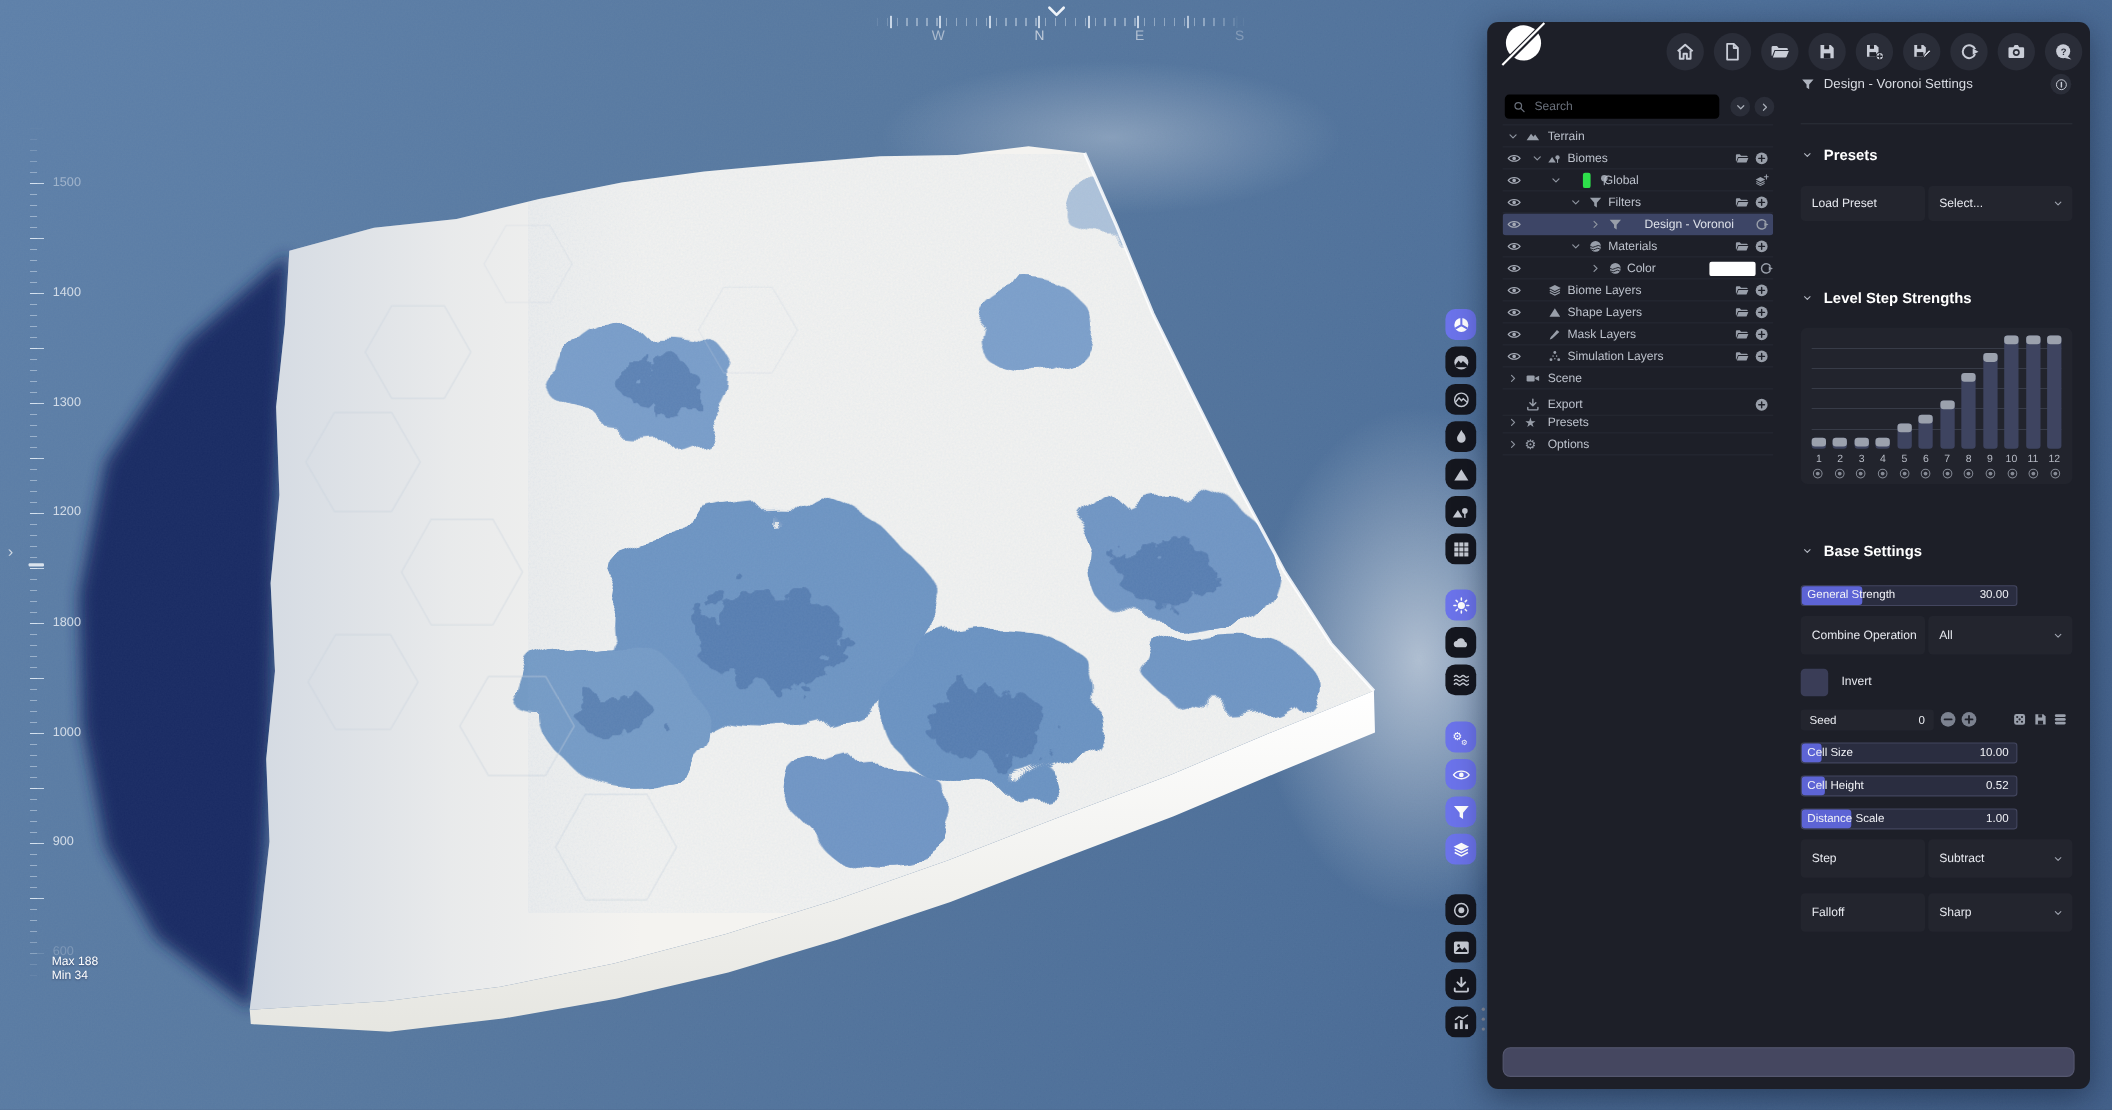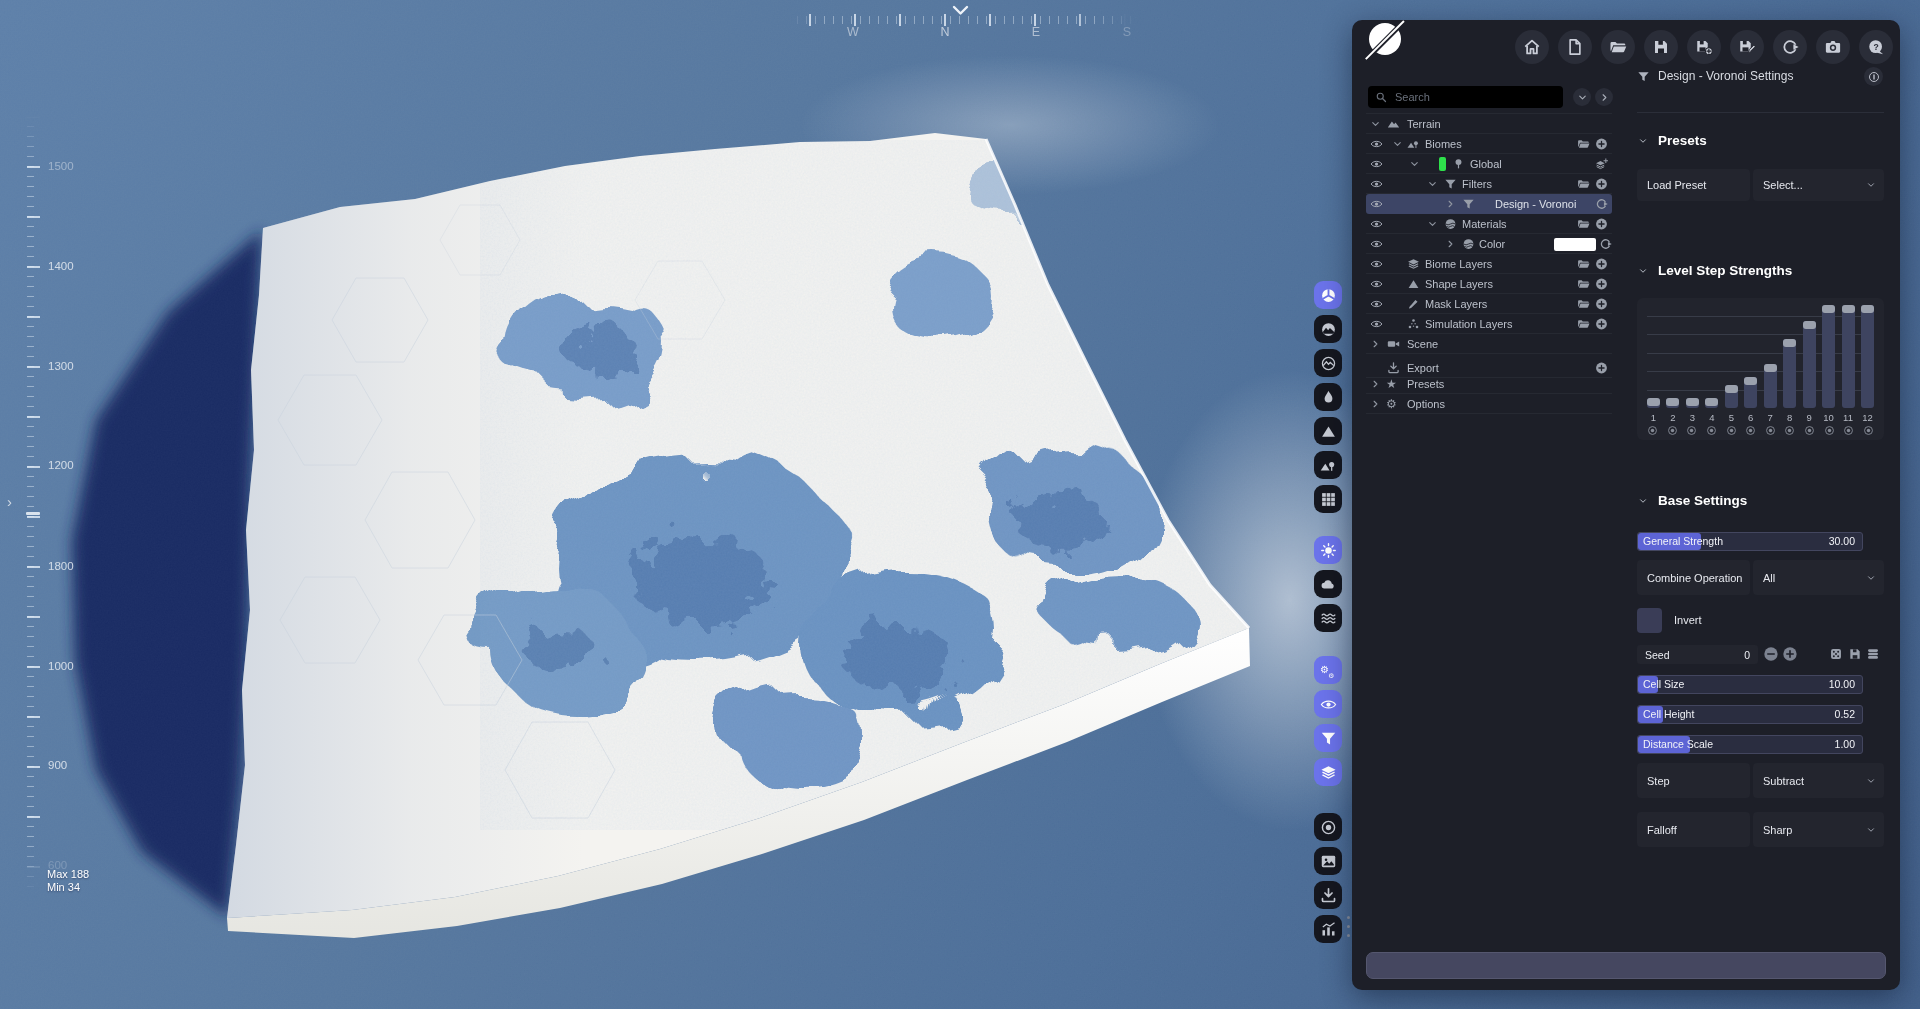--- a/index.html
+++ b/index.html
@@ -97,21 +97,21 @@
   .plot{position:absolute;left:10px;right:10px;top:7px;bottom:32px;
     background:repeating-linear-gradient(to top,transparent 0 17.4px,#383c48 17.4px 18.4px);
     display:flex;align-items:flex-end;justify-content:space-between;}
   .bar{position:relative;width:13px;background:#3e4460;border-radius:3px;}
   .cap{position:absolute;top:0;left:0;right:0;height:8px;background:#9ba1ad;border-radius:3px;}
   .xlabels{position:absolute;left:10px;right:10px;bottom:17px;display:flex;justify-content:space-between;}
   .xlabels span{width:13px;text-align:center;font-size:9.5px;color:#b6bac4;}
   .xeyes{position:absolute;left:10px;right:10px;bottom:4px;display:flex;justify-content:space-between;}
   .xeyes svg{width:11px;height:11px;color:#868b96;}
 
-  .srow{position:absolute;left:285px;width:226px;height:19px;background:#2a2d40;border:1px solid #43465f;border-radius:3px;}
+  .srow{position:absolute;left:285px;width:197px;height:19px;background:#2a2d40;border:1px solid #43465f;border-radius:3px;}
   .sfill{position:absolute;left:0;top:0;bottom:0;background:#5d64d5;border-radius:3px;}
   .slab{position:absolute;left:5px;top:0;font-size:10.5px;color:#f2f3f7;line-height:17px;white-space:nowrap;}
   .sval{position:absolute;right:7px;top:0;font-size:10.5px;color:#f2f3f7;line-height:17px;}
 
   .checkbox{position:absolute;left:285px;top:588px;width:25px;height:25px;background:#3a3d57;border-radius:4px;}
   .chklabel{position:absolute;left:322px;top:594px;font-size:11px;color:#e7e9ef;}
   .seedbox{position:absolute;left:285px;top:625px;width:121px;height:19px;background:#23252e;border-radius:3px;
     display:flex;align-items:center;justify-content:space-between;padding:0 8px;font-size:10.5px;color:#eceef3;}
   .seedcirc{position:absolute;top:626px;width:16px;height:16px;color:#7c8290;}
   .seedicon{position:absolute;top:627px;width:14px;height:14px;color:#9aa0ac;}
@@ -656,21 +656,21 @@
         <svg class="ti eye" style="left:4px">
             <use href="#sym-eye"></use>
           </svg>
         <svg class="ti chev" style="left:43px">
             <use href="#sym-chev-down"></use>
           </svg>
         <span class="swatch-green" style="background: rgb(46, 224, 75);"></span>
         <svg class="ti" style="left:86px">
             <use href="#sym-tree"></use>
           </svg>
-        <span class="tl" style="left:104px">Global</span>
+        <span class="tl" style="left:92px">Global</span>
         <svg class="ti" style="left:229px">
             <use href="#sym-layers-plus"></use>
           </svg>
       </div>
 
       <div class="trow" style="top:60px">
         <svg class="ti eye" style="left:4px">
             <use href="#sym-eye"></use>
           </svg>
         <svg class="ti chev" style="left:61px">

